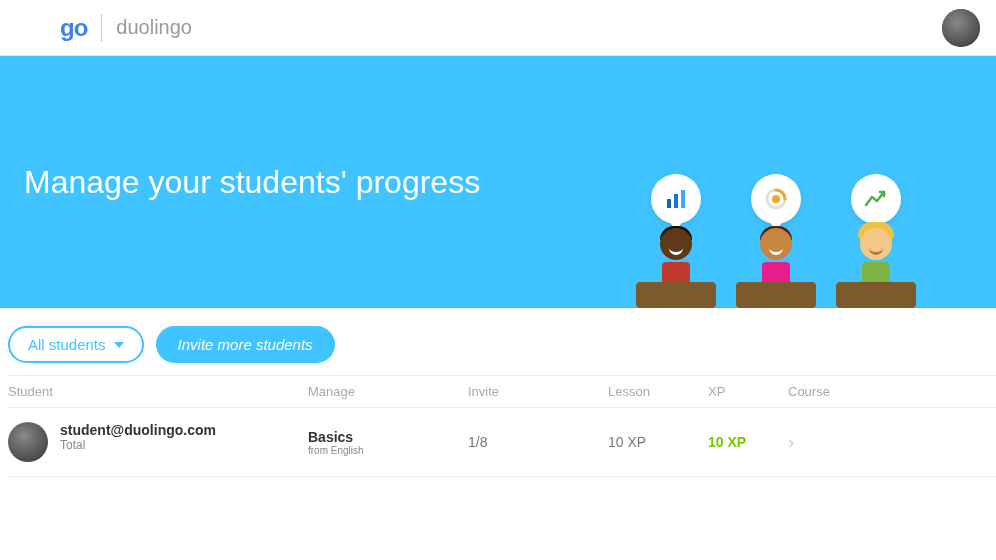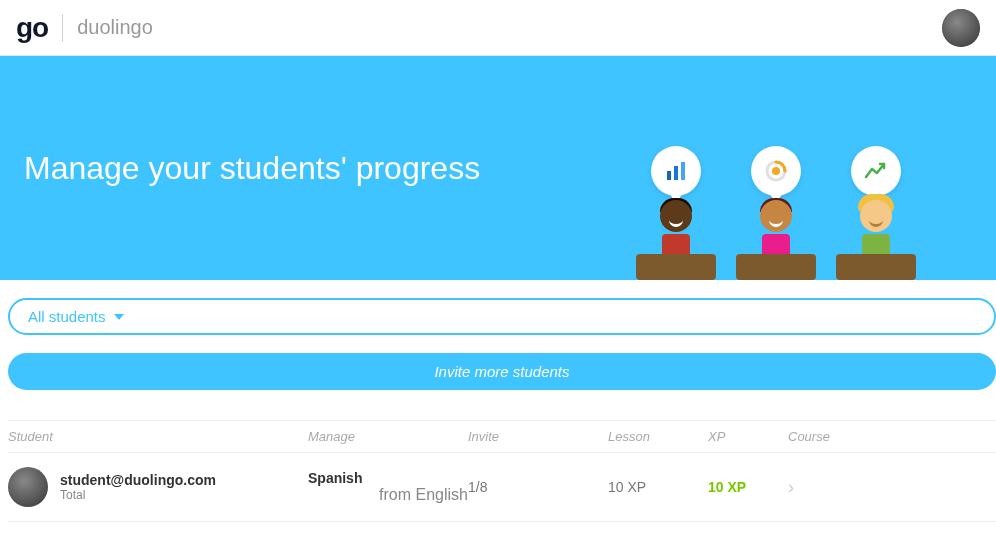--- a/index.html
+++ b/index.html
@@ -12,24 +12,25 @@
       height: 56px;
       border-bottom: 1px solid #e5e5e5;
       padding: 0 16px;
       background: #fff;
     }
     .header-logo {
       display: flex;
       align-items: center;
     }
     .logo-text {
-      font-size: 28px;
+      font-size: 24px;
       font-weight: 700;
-      color: #0f172a;
+      color: #3b82f6;
       letter-spacing: -1px;
+      margin-left: 44px;
     }
     .header-divider {
       width: 1px;
       height: 28px;
       background: #d0d0d0;
       margin: 0 14px;
     }
     .header-title {
       font-size: 20px;
       color: #999;
@@ -49,21 +50,21 @@
     .avatar-inner {
       width: 38px;
       height: 38px;
       border-radius: 50%;
       background: radial-gradient(circle at 40% 35%, #888, #333);
     }
 
     
     .hero {
       background: #40c4ff;
-      height: 224px;
+      height: 252px;
       position: relative;
       overflow: hidden;
       display: flex;
       align-items: center;
     }
     .hero-text {
       padding-left: 24px;
       color: #fff;
       font-size: 32px;
       font-weight: 300;
@@ -162,24 +163,24 @@
       transform: translateX(-50%);
       width: 14px;
       height: 7px;
       border-bottom: 3px solid #fff;
       border-radius: 0 0 10px 10px;
     }
 
     
     .controls-row {
       display: flex;
+      align-items: center;
       padding: 18px 0 12px 0;
-      gap: 18px;
+      gap: 12px;
       border-bottom: 1px solid #eee;
-      flex-direction: column;
     }
     .btn-outline {
       border: 2px solid #40c4ff;
       border-radius: 24px;
       background: #fff;
       color: #40c4ff;
       padding: 8px 18px;
       font-size: 15px;
       cursor: pointer;
       display: flex;
@@ -219,45 +220,44 @@
     }
 
     
     .table-header {
       display: grid;
       grid-template-columns: 300px 160px 140px 100px 80px 80px 40px;
       padding: 8px 0;
       border-bottom: 1px solid #eee;
       color: #aaa;
       font-size: 13px;
-      font-style: italic;
     }
     .table-row {
       display: grid;
       grid-template-columns: 300px 160px 140px 100px 80px 80px 40px;
       padding: 14px 0;
       align-items: center;
       border-bottom: 1px solid #f0f0f0;
     }
     .student-cell {
       display: flex;
-      align-items: center;
+      align-items: flex-start;
       gap: 12px;
     }
     .student-avatar {
       width: 40px;
       height: 40px;
       border-radius: 50%;
       background: radial-gradient(circle at 40% 35%, #888, #333);
       flex-shrink: 0;
     }
     .student-name { font-weight: 600; font-size: 14px; color: #333; }
     .student-sub { font-size: 12px; color: #888; }
     .course-name { font-weight: 700; font-size: 14px; color: #333; }
-    .course-sub { font-size: 16px; color: #888; text-align: right; }
+    .course-sub { font-size: 10px; color: #888; }
     .skill-bold { font-weight: 700; font-size: 14px; color: #333; }
     .lesson-val { color: #777; font-size: 14px; }
     .xp-val { color: #777; font-size: 14px; }
     .total-val { color: #78c800; font-weight: 700; font-size: 14px; }
     .col-header { color: #aaa; font-size: 13px; padding: 0; }
 
     .main-content {
       padding: 0 0 0 8px;
     }
   </style>
@@ -367,21 +367,21 @@
 
   <div class="table-row">
     <div class="student-cell">
       <div class="student-avatar"></div>
       <div>
         <div class="student-name">student@duolingo.com</div>
         <div class="student-sub">Total</div>
       </div>
     </div>
     <div>
-      <div class="course-name">Spanish</div>
+      <div class="course-name">Basics</div>
       <div class="course-sub">from English</div>
     </div>
     <div class="lesson-val">1/8</div>
     <div class="xp-val">10 XP</div>
     <div class="total-val">10 XP</div>
     <div style="color:#ccc;font-size:18px;cursor:pointer;">›</div>
   </div>
 </div>
 
 </body></html>

